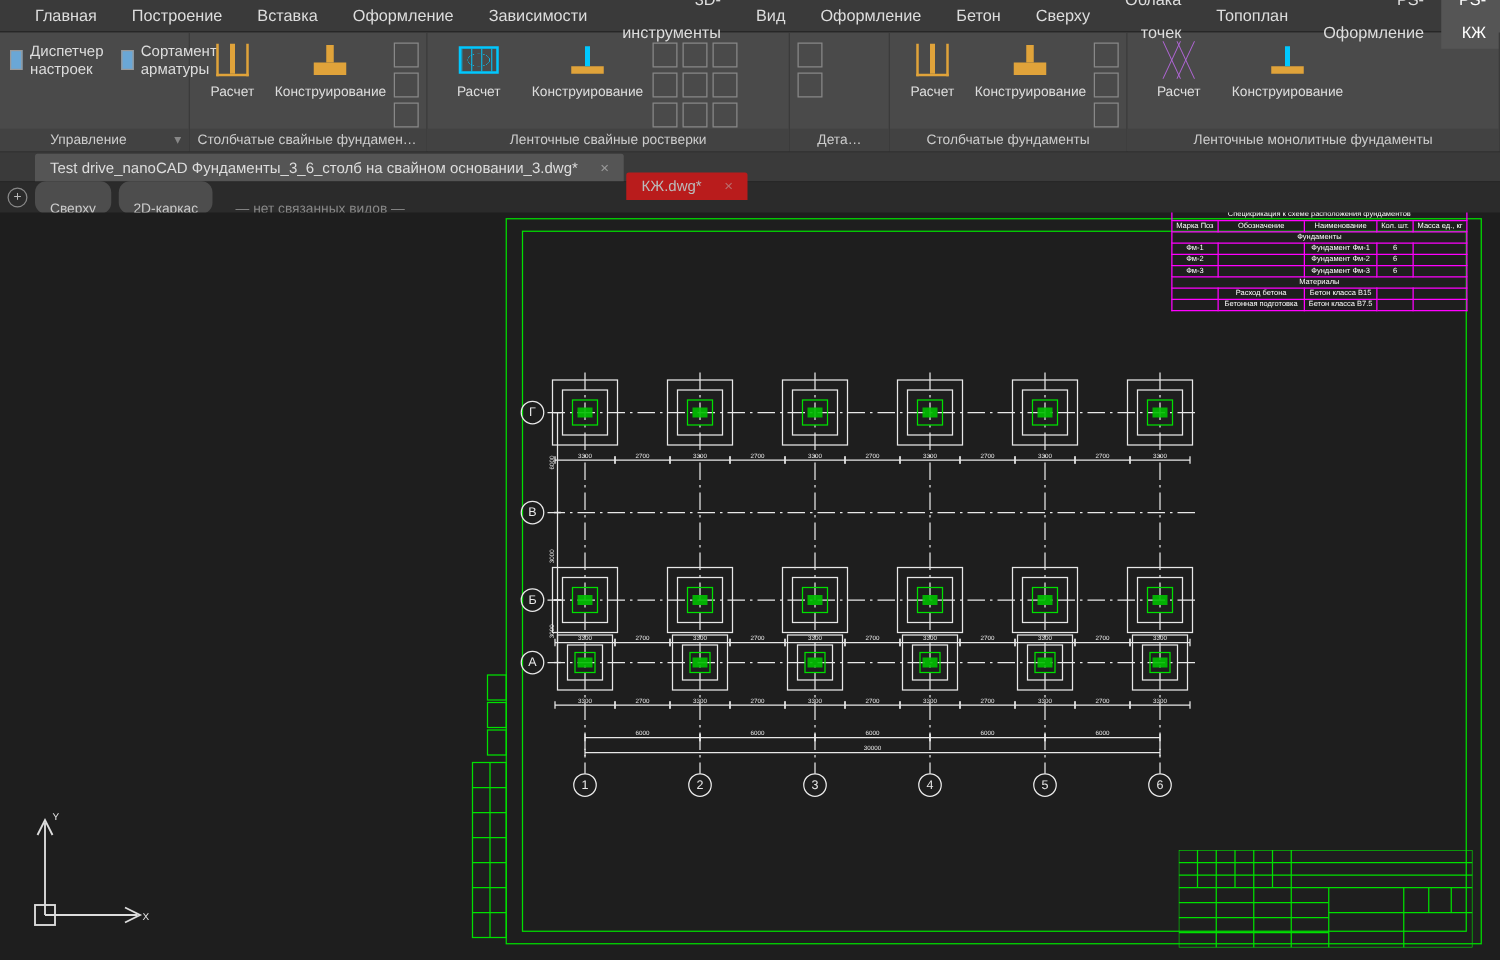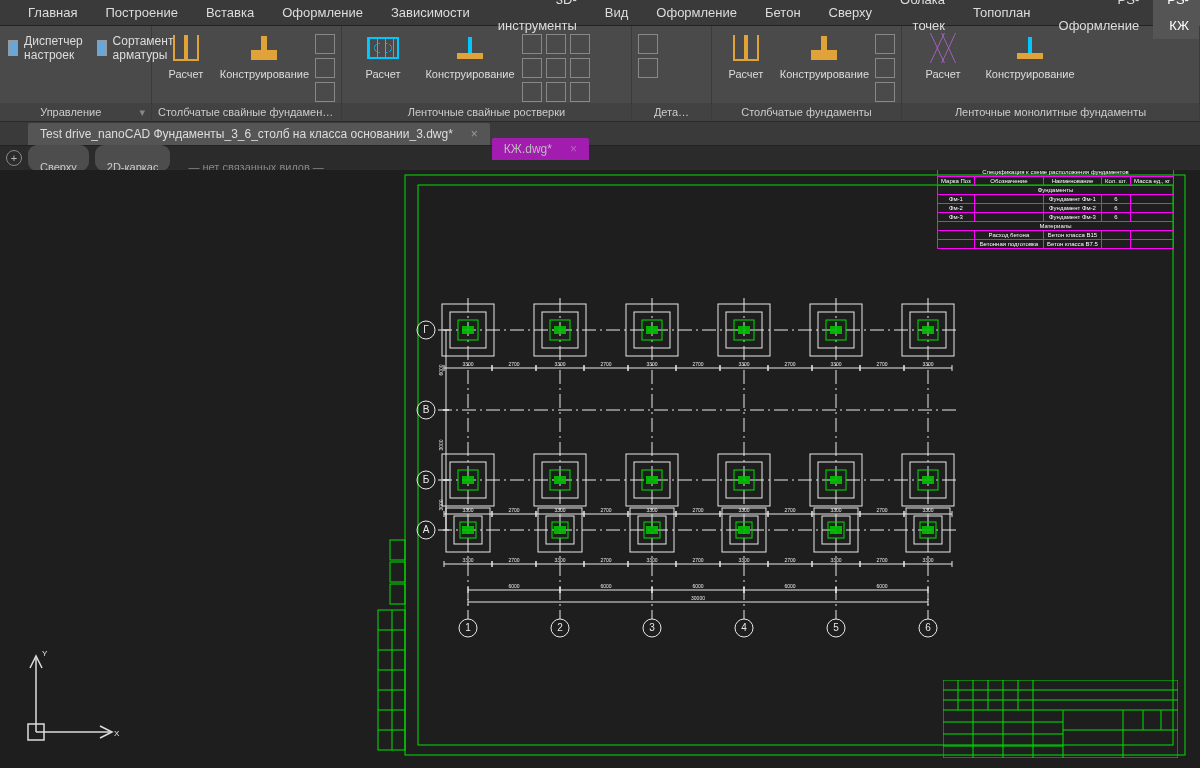--- a/index.html
+++ b/index.html
@@ -158,21 +158,21 @@
   .doctab {
     display:flex;align-items:center;
     height:22px;
     padding:0 12px;
     background:#555;
     color:#ddd;
     font-size:12px;
     border-radius:2px 2px 0 0;
     cursor:pointer;
   }
-  .doctab.inactive { background:#a21caf; color:#bbb;margin-top:31px;}
+  .doctab.inactive { background:#b91c1c; color:#bbb;margin-top:31px;}
   .doctab .x { margin-left:18px; opacity:.5; }
 
   
   .pillrow {
     display:flex; align-items:center;
     gap:6px;
     height:24px;
     padding-left:6px;
     background:#2b2b2b;
   }
@@ -388,21 +388,21 @@
           </span>
         <span class="lbl">Конструирование</span>
       </div>
     </div>
     <div class="panel-caption">Ленточные монолитные фундаменты</div>
   </div>
 </div>
 
 <div class="doctabs">
   <div class="doctab">
-    <span>Test drive_nanoCAD Фундаменты_3_6_столб на класса основании_3.dwg*</span>
+    <span>Test drive_nanoCAD Фундаменты_3_6_столб на свайном основании_3.dwg*</span>
     <span class="x">×</span>
   </div>
   <div class="doctab inactive">
     <span>КЖ.dwg*</span>
     <span class="x">×</span>
   </div>
 </div>
 
 <div class="pillrow">
   <div class="plusbtn">+</div>

